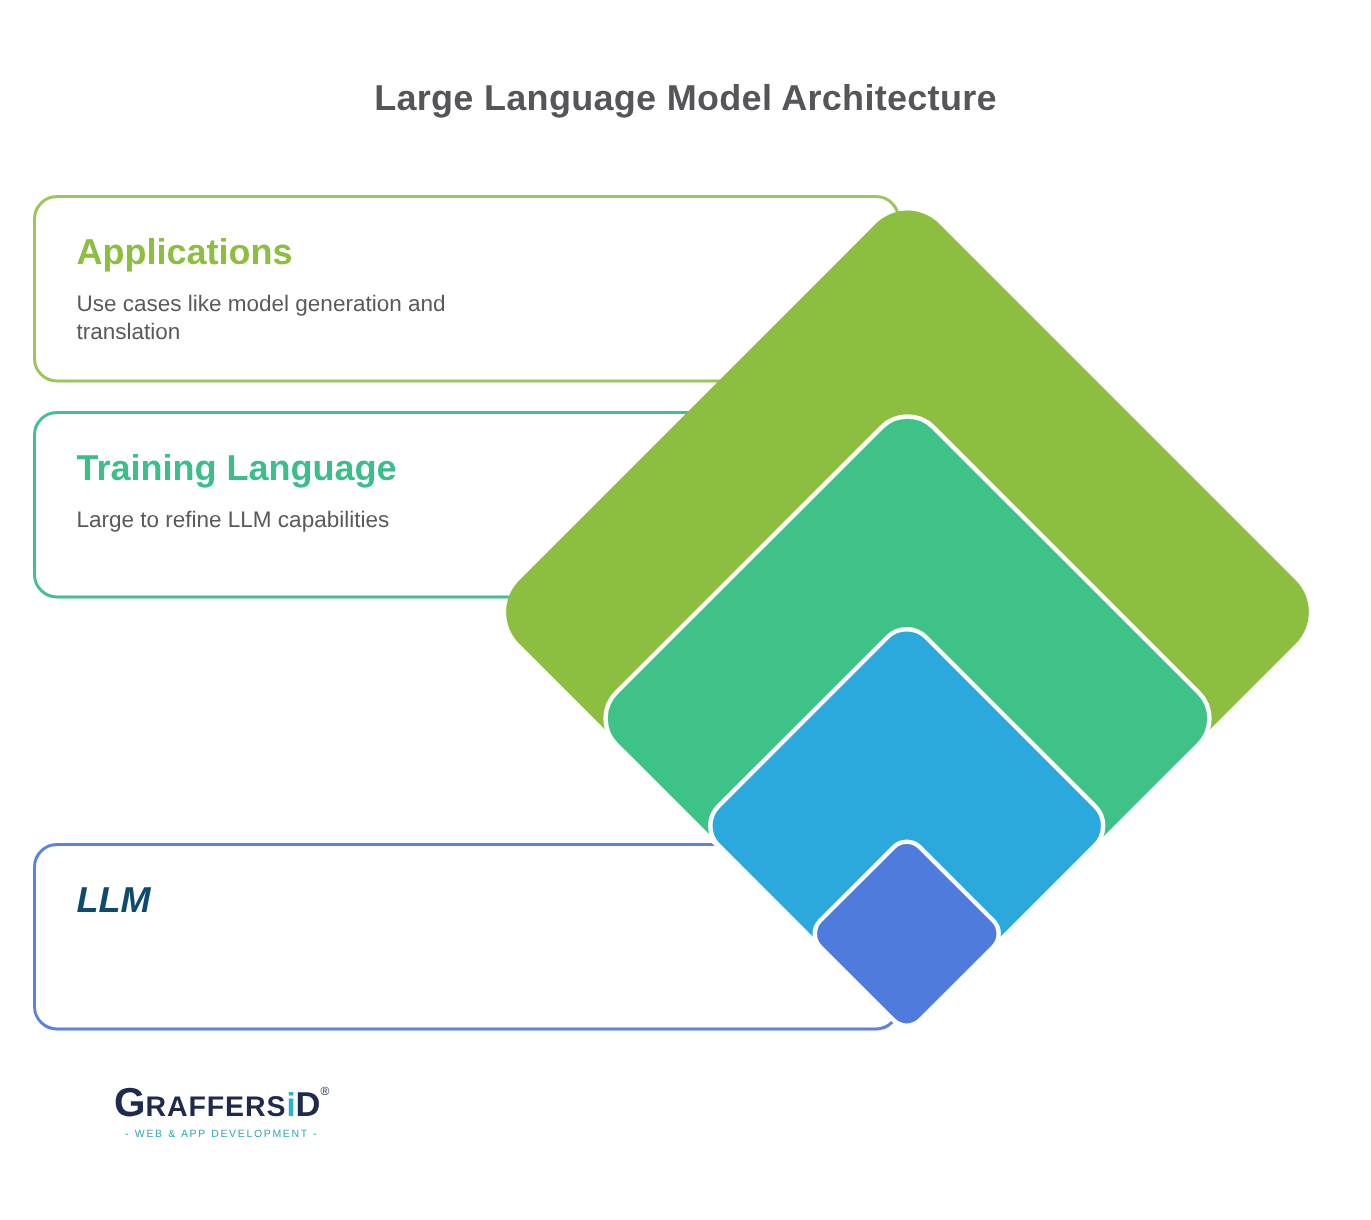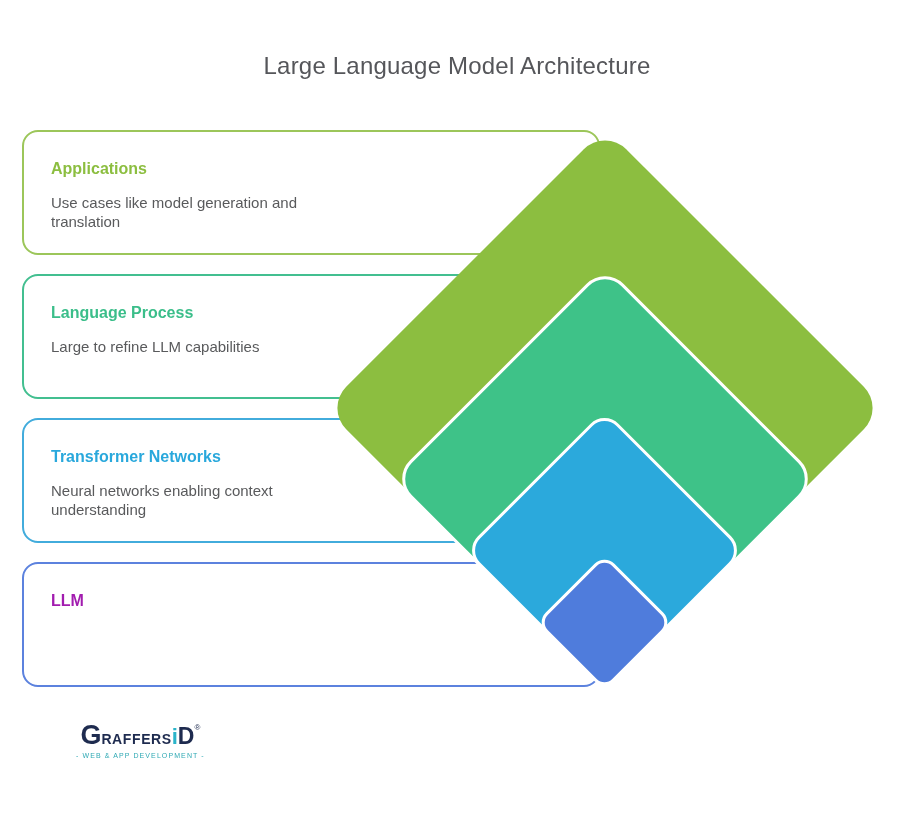--- a/index.html
+++ b/index.html
@@ -17,58 +17,58 @@
   }
 
   
   .page-title {
     position: absolute;
     top: 52px;
     left: 0;
     width: 100%;
     text-align: center;
     font-size: 24px;
-    font-weight: 400;
+    font-weight: 700;
     color: #55565A;
     letter-spacing: 0.2px;
   }
 
   
   .card {
     position: absolute;
     left: 22px;
     width: 578px;
     height: 125px;
     background: #ffffff;
     border-radius: 16px;
     box-sizing: border-box;
     padding: 25px 20px 0 27px;
     z-index: 1;
   }
   .card h2 {
     margin: 0 0 13px 0;
-    font-size: 16px;
+    font-size: 24px;
     font-weight: 700;
     line-height: 23px;
   }
   .card p {
     margin: 0;
     font-size: 15px;
     line-height: 19px;
     color: #595A5C;
     white-space: pre-line;
   }
   .card-applications      { top: 130px; border: 2px solid #9CC65A; }
   .card-applications h2   { color: #8CBE40; }
   .card-training          { top: 274px; border: 2px solid #43BF90; }
   .card-training h2       { color: #3BBE8A; }
   .card-transformer       { top: 418px; border: 2px solid #42ACDC; }
   .card-transformer h2    { color: #29A8DC; }
   .card-llm               { top: 562px; border: 2px solid #5C82DE; }
-  .card-llm h2            { color: #a21caf; }
+  .card-llm h2            { color: #0c4a6e; font-style: italic; }
 
   
   .diamond {
     position: absolute;
     transform: rotate(45deg);
     box-sizing: border-box;
   }
   .diamond-applications {
     left: 407px; top: 210px;
     width: 396px; height: 396px;
@@ -107,21 +107,21 @@
     left: 76px;
     top: 714px;
     z-index: 6;
     text-align: center;
   }
   .wordmark { white-space: nowrap; line-height: 28px; }
   .wordmark .g {
     font-size: 27px; font-weight: 700; color: #1E2B4F;
   }
   .wordmark .raffers {
-    font-size: 14px; font-weight: 700; color: #1E2B4F; letter-spacing: 0.6px;
+    font-size: 19px; font-weight: 700; color: #1E2B4F; letter-spacing: 0.6px;
   }
   .wordmark .i {
     font-size: 22px; font-weight: 700; color: #2BB4C9;
   }
   .wordmark .d {
     font-size: 23px; font-weight: 700; color: #1E2B4F;
   }
   .wordmark .reg {
     font-size: 8px; color: #1E2B4F; vertical-align: 14px;
   }
@@ -140,29 +140,24 @@
 
   <div class="page-title">Large Language Model Architecture</div>
 
   <div class="card card-applications">
     <h2>Applications</h2>
     <p>Use cases like model generation and
 translation</p>
   </div>
 
   <div class="card card-training">
-    <h2>Language Process</h2>
+    <h2>Training Language</h2>
     <p>Large to refine LLM capabilities</p>
   </div>
 
-  <div class="card card-transformer">
-    <h2>Transformer Networks</h2>
-    <p>Neural networks enabling context
-understanding</p>
-  </div>
 
   <div class="card card-llm">
     <h2>LLM</h2>
   </div>
 
   <div class="diamond diamond-applications"></div>
   <div class="diamond diamond-training"></div>
   <div class="diamond diamond-transformer"></div>
   <div class="diamond diamond-llm"></div>
 

